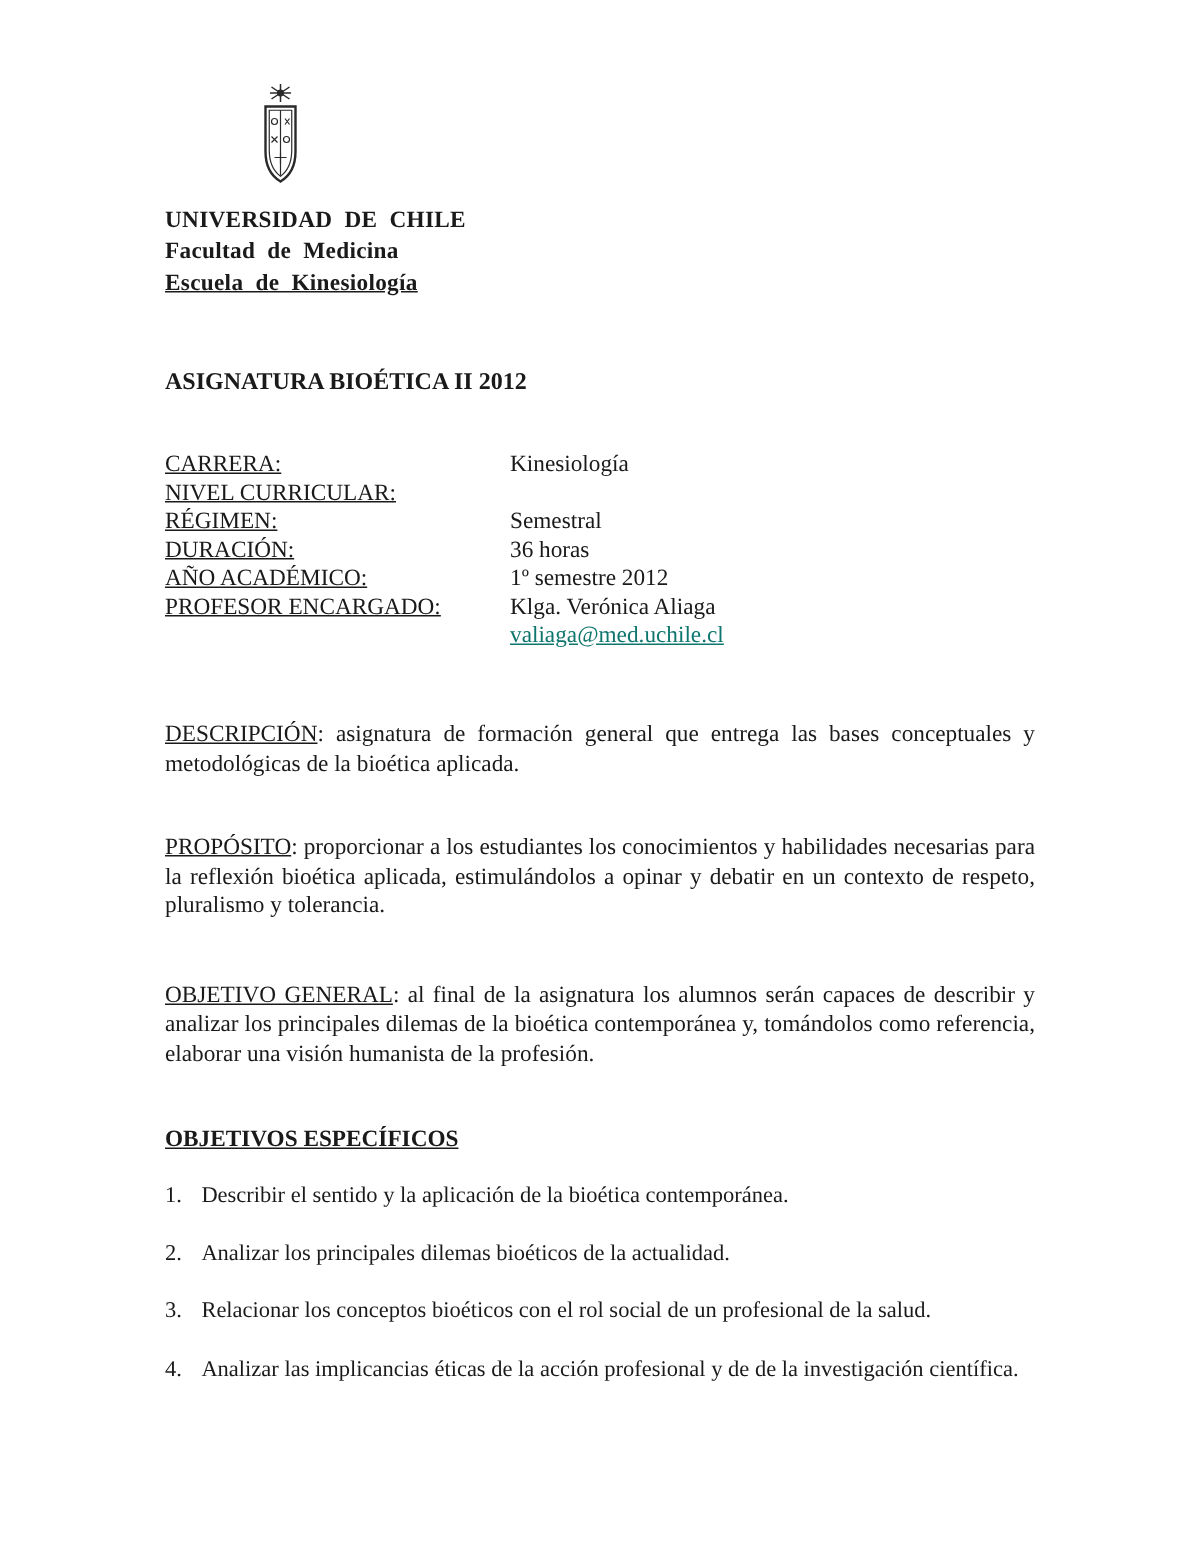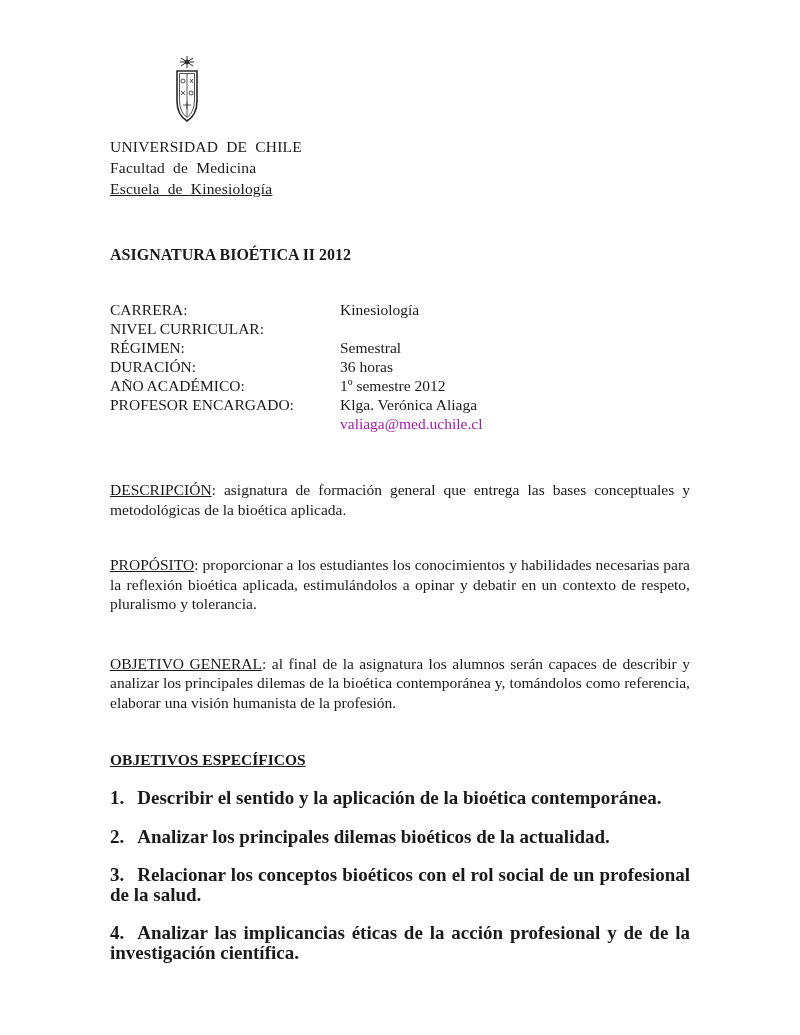--- a/index.html
+++ b/index.html
@@ -20,21 +20,21 @@
     height: 1035px;
     padding: 55px 110px 0 110px;
     background: #ffffff;
   }
   .crest {
     display: block;
     margin: 0 0 7px 56px;
   }
   .header-line {
     font-size: 15.5px;
-    font-weight: normal;
+    font-weight: bold;
     line-height: 21px;
     word-spacing: 4px;
     letter-spacing: 0.2px;
   }
   .underlined {
     text-decoration: underline;
   }
   .doc-title {
     margin: 46px 0 0 0;
     text-align: left;
@@ -46,54 +46,55 @@
     margin-top: 36px;
     font-size: 15.5px;
   }
   .info-row {
     display: flex;
     line-height: 19px;
   }
   .info-label {
     width: 230px;
     flex: 0 0 230px;
+    text-decoration: underline;
   }
   .info-value {
     flex: 1;
   }
   .email-row {
     margin-left: 230px;
     line-height: 19px;
   }
   .email-link {
-    color: #a21caf;
+    color: #0f766e;
+    text-decoration: underline;
     cursor: pointer;
   }
   .para {
     margin: 0;
     font-size: 15.5px;
     line-height: 19.5px;
     text-align: justify;
   }
   .sect-1 { margin-top: 47px; }
   .sect-2 { margin-top: 36px; }
   .sect-3 { margin-top: 40px; }
   .obj-heading {
     margin: 38px 0 0 0;
     font-size: 15.5px;
     line-height: 19px;
     font-weight: bold;
   }
   .obj-heading span { text-decoration: underline; }
   .item {
     margin: 19px 0 0 0;
-    font-size: 19px;
+    font-size: 15px;
     line-height: 19.5px;
     text-align: justify;
-    font-weight: bold;
   }
   .item .num {
     padding-right: 13px;
   }
 </style>
 </head>
 <body>
 
 <div class="page">
 

